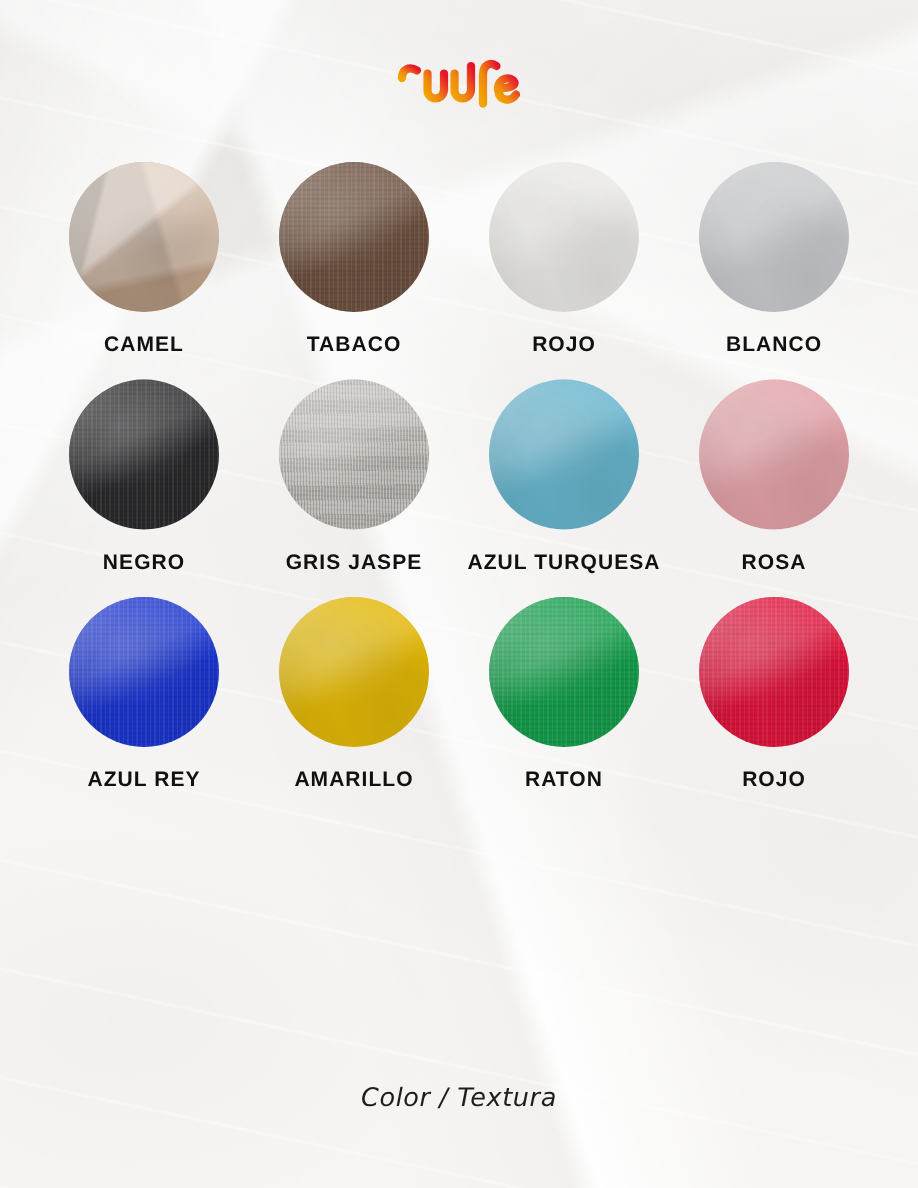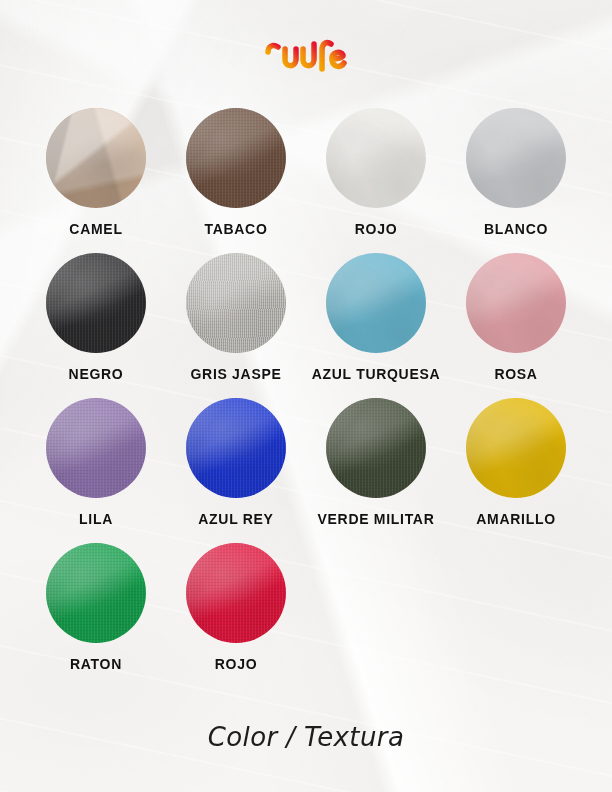--- a/index.html
+++ b/index.html
@@ -178,21 +178,21 @@
   .footer {
     position: absolute;
     left: 0;
     top: 722px;
     width: 612px;
     text-align: center;
   }
   .footer-text {
     font-family: "DejaVu Sans", sans-serif;
     font-style: italic;
-    font-size: 26px;
+    font-size: 17px;
     font-weight: 400;
     letter-spacing: .4px;
     color: #1d1d1d;
   }
 </style>
 </head>
 <body>
 
 <div class="page">
 
@@ -271,35 +271,23 @@
         <div class="label">AZUL TURQUESA</div>
       </div>
       <div class="cell">
         <div class="swatch-wrap">
           <div class="swatch" style="background: rgb(226, 162, 168);"></div>
         </div>
         <div class="label">ROSA</div>
       </div>
       <div class="cell">
         <div class="swatch-wrap">
-          <div class="swatch knit" style="background: rgb(141, 114, 173);"></div>
-        </div>
-        <div class="label">LILA</div>
-      </div>
-      <div class="cell">
-        <div class="swatch-wrap">
           <div class="swatch knit" style="background: rgb(28, 54, 210);"></div>
         </div>
         <div class="label">AZUL REY</div>
-      </div>
-      <div class="cell">
-        <div class="swatch-wrap">
-          <div class="swatch knit" style="background: rgb(65, 75, 55);"></div>
-        </div>
-        <div class="label">VERDE MILITAR</div>
       </div>
       <div class="cell">
         <div class="swatch-wrap">
           <div class="swatch" style="background: rgb(226, 184, 8);"></div>
         </div>
         <div class="label">AMARILLO</div>
       </div>
       <div class="cell">
         <div class="swatch-wrap">
           <div class="swatch knit" style="background: rgb(20, 160, 76);"></div>

